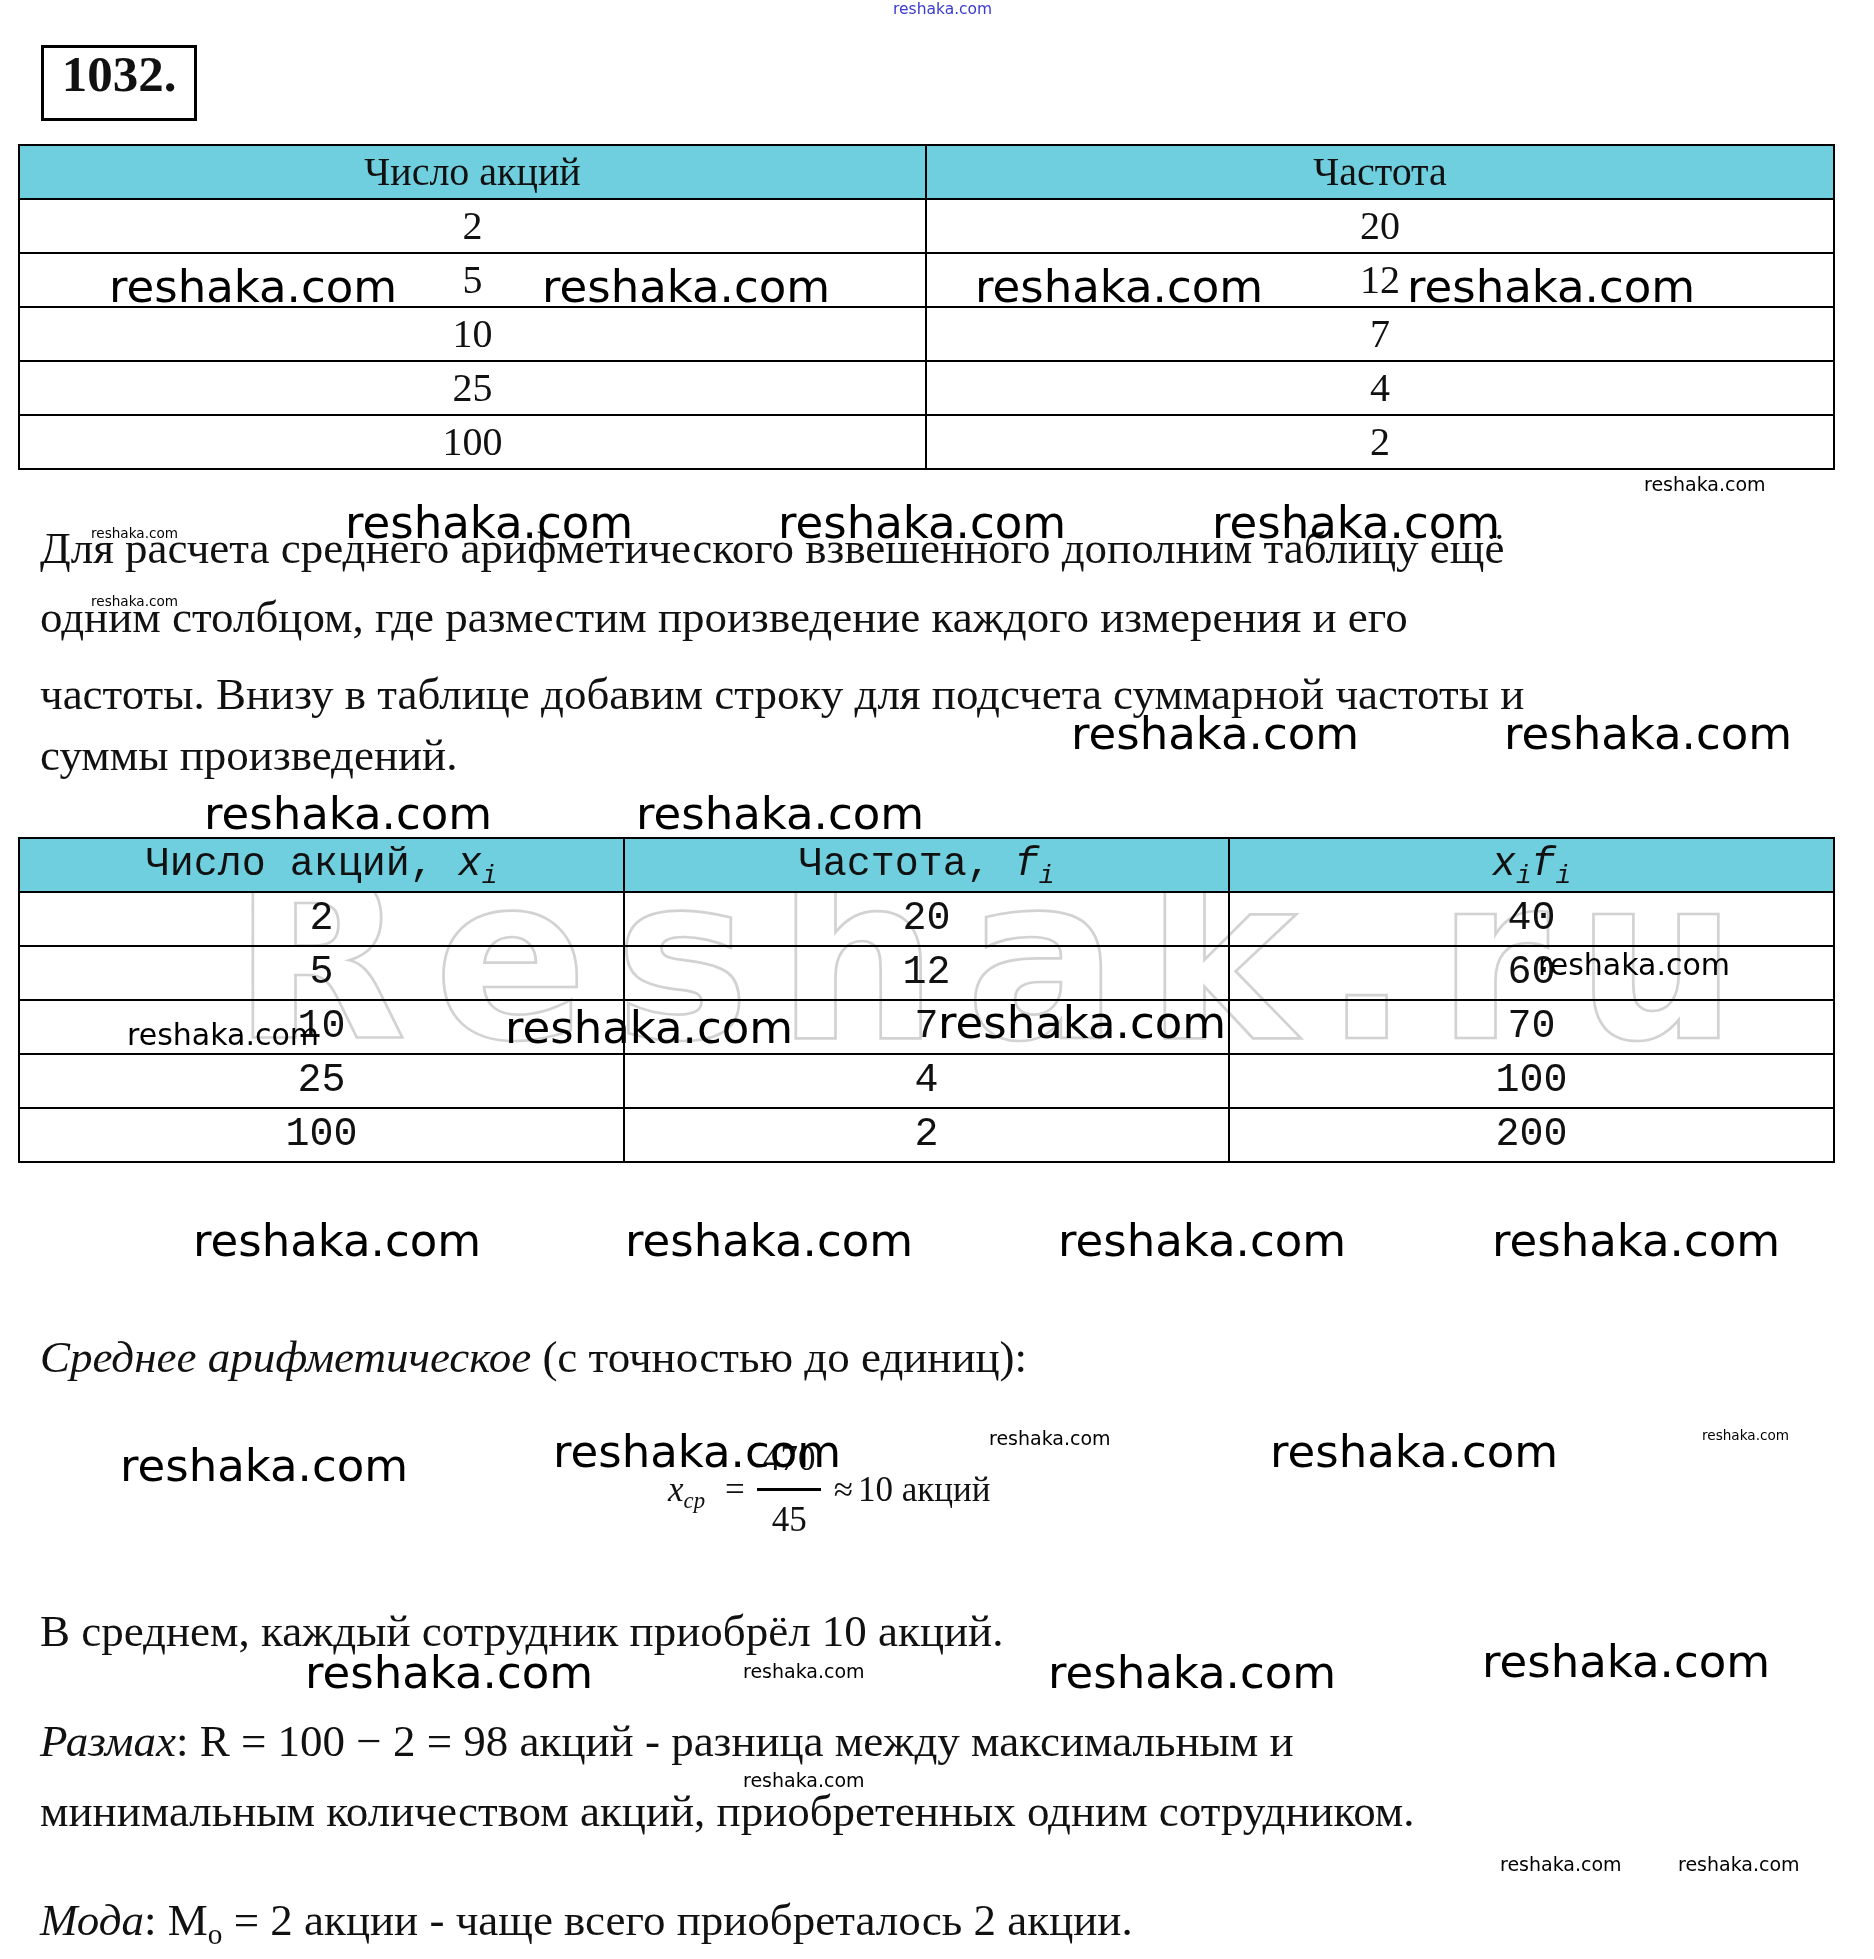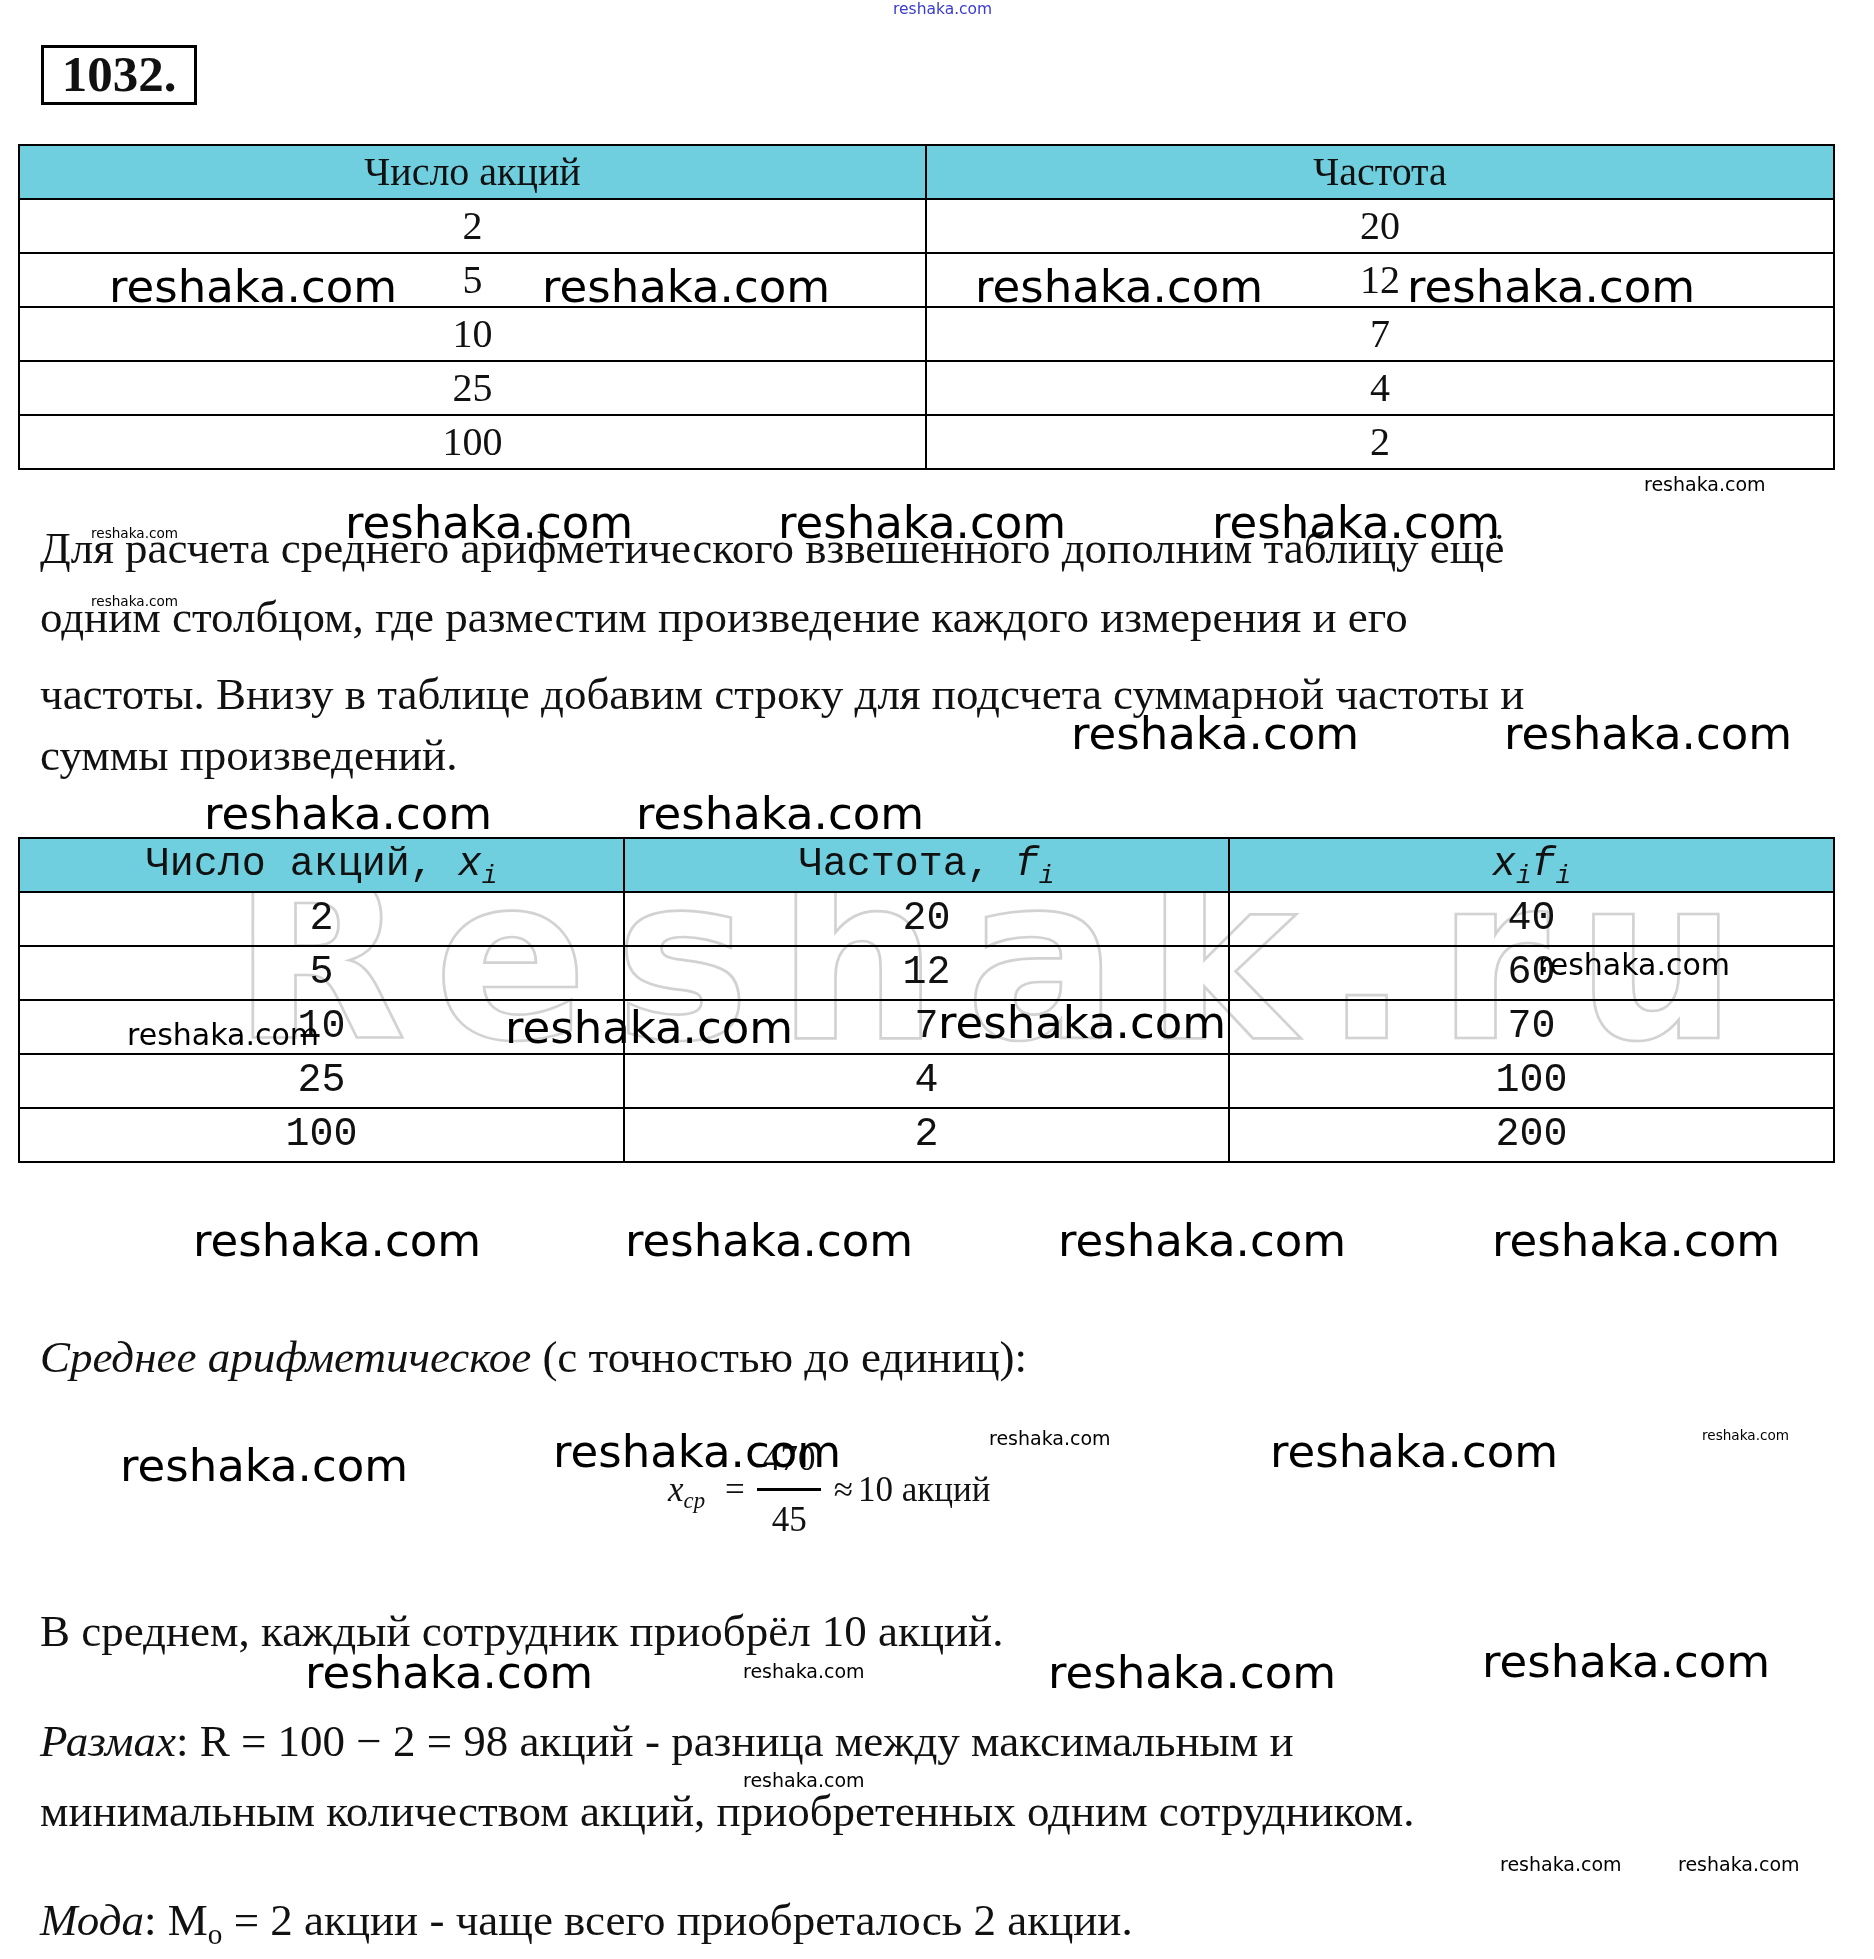--- a/index.html
+++ b/index.html
@@ -9,21 +9,21 @@
         color: #000; white-space: nowrap; line-height: 1; }
   .wm-big { font-size: 45px; }
   .wm-small { font-size: 19px; }
   .wm-tiny { font-size: 13.6px; }
   .wm-top { color: #3a3ad0; font-size: 15.5px; font-family: "DejaVu Sans", sans-serif; }
   .ghost { position: absolute; left: 232px; top: 846px; font-family: "DejaVu Sans", sans-serif;
            font-size: 227px; font-weight: bold; color: transparent;
            -webkit-text-stroke: 2.7px #c8c8c8; letter-spacing: 27px; white-space: nowrap;
            opacity: 0.8; pointer-events: none; line-height: 1; }
 
-  .problem-no { position: absolute; left: 41px; top: 45px; width: 156px; height: 60px;
+  .problem-no { position: absolute; left: 41px; top: 45px; width: 156px; height: 76px;
                 border: 3.6px solid #000; box-sizing: border-box; font-weight: bold;
                 font-size: 51px; line-height: 53px; text-align: center; }
 
   table { border-collapse: collapse; position: absolute; table-layout: fixed; }
   td, th { border: 2.7px solid #000; text-align: center; padding: 0; font-weight: normal;
            font-size: 40px; height: 52px; line-height: 52px; }
   .hdr { background: #6fcfdf; }
   .tot { background: #d0c2de; font-weight: bold; font-style: italic; }
   #t1 { left: 18px; top: 144px; width: 1816px; border-radius: 9px; }
   #t2 { left: 18px; top: 837px; width: 1816px; font-family: Liberation Mono, monospace; }

